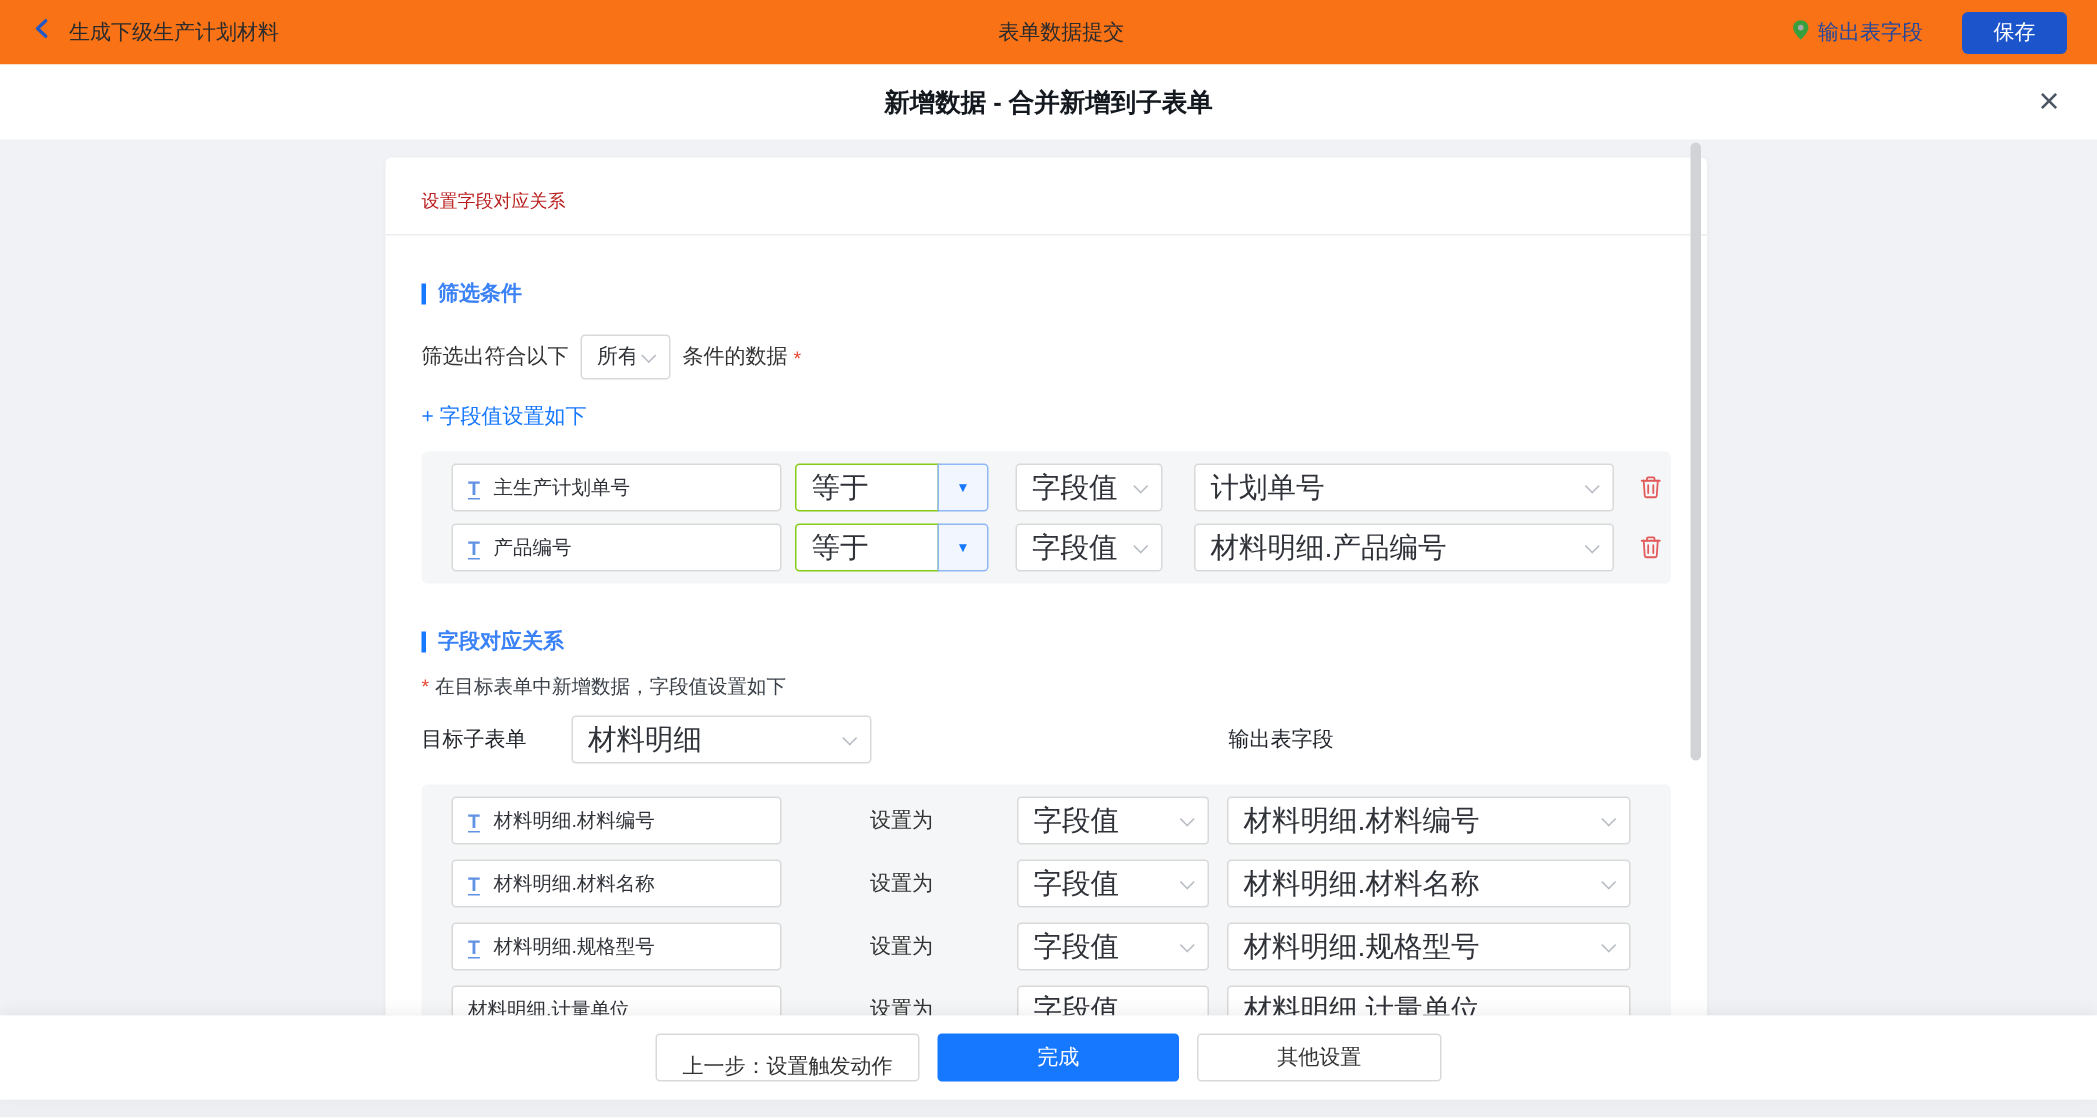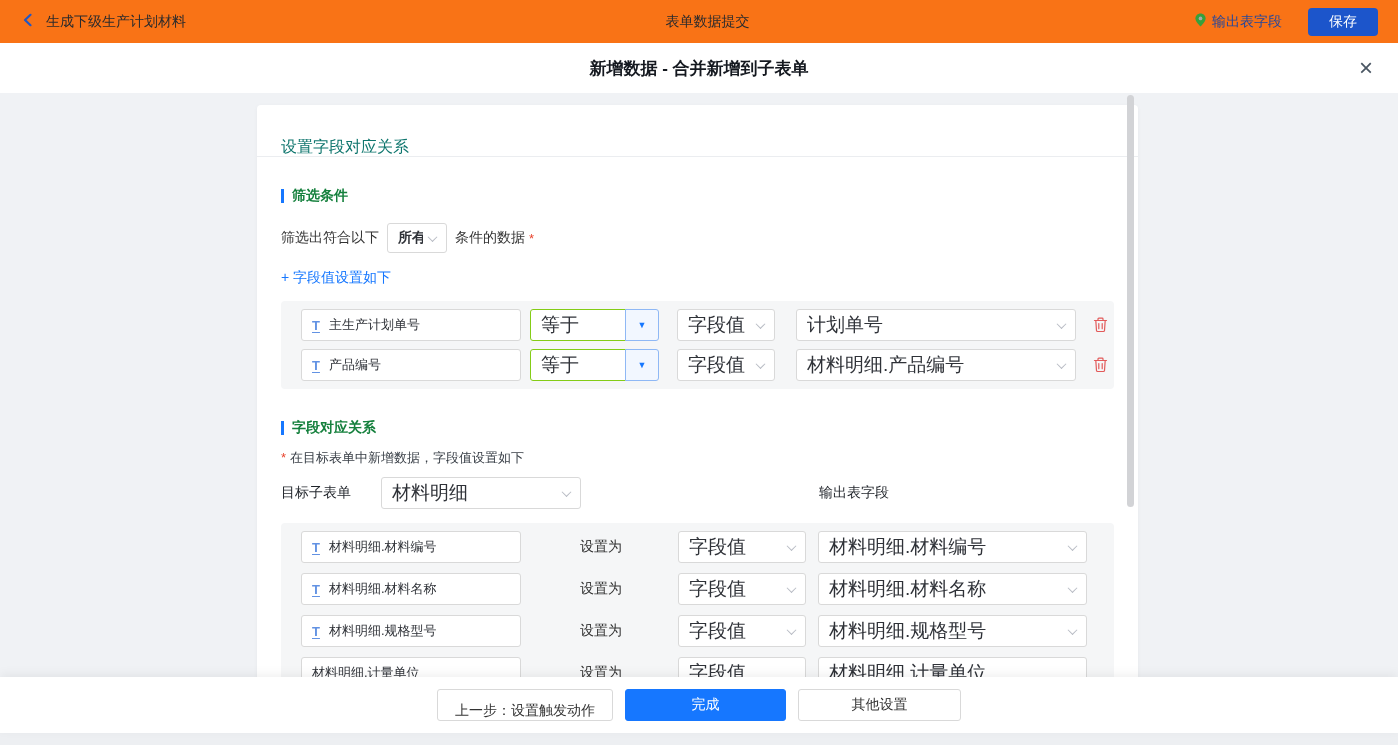--- a/index.html
+++ b/index.html
@@ -17,31 +17,31 @@
   .save-btn { background:#1c55cb; color:#fff; border:none; border-radius:4px; height:28px; padding:0 21px; font-size:14px; cursor:pointer; font-family:inherit; }
 
   
   .modal-header { height:50px; background:#fff; position:relative; display:flex; align-items:center; justify-content:center; }
   .modal-title { font-size:17px; font-weight:600; color:#14181f; }
   .close { position:absolute; right:25px; top:50%; transform:translateY(-50%); font-size:24px; font-weight:300; color:#4a5663; cursor:pointer; line-height:1; }
 
   
   .modal-body { height:584px; background:#f0f2f5; position:relative; overflow:hidden; }
   .card { position:absolute; left:257px; top:12px; width:881px; height:840px; background:#fff; border-radius:4px; box-shadow:0 1px 4px rgba(0,0,0,0.04); }
-  .card-header { height:52px; line-height:52px; padding:16px 24px; font-size:16px; color:#0f766e; border-bottom:1px solid #ebedf0; }
+  .card-header { height:52px; line-height:52px; padding:3px 24px; font-size:12px; color:#b91c1c; border-bottom:1px solid #ebedf0; }
   .card-content { padding:0 24px; }
 
-  .section-title { margin-top:30px; display:flex; align-items:center; gap:8px; font-size:14px; font-weight:bold; color:#15803d; }
+  .section-title { margin-top:30px; display:flex; align-items:center; gap:8px; font-size:14px; font-weight:bold; color:#3b82f6; }
   .blue-bar { width:3px; height:14px; background:#1677ff; flex:none; }
 
   .filter-line { margin-top:18px; display:flex; align-items:center; font-size:14px; color:#333; height:30px; }
   .req { color:#e8452f; margin-left:4px; font-size:13px; }
 
   .select { display:inline-flex; align-items:center; justify-content:space-between; border:1px solid #d9d9d9; border-radius:3px; background:#fff; padding:0 10px; height:32px; font-size:19px; color:#2f3238; cursor:pointer; gap:6px; }
-  .select.scope { height:30px; width:60px; margin:0 8px; font-size:14px;font-weight:bold; }
+  .select.scope { height:30px; width:60px; margin:0 8px; font-size:14px; }
   .chev { width:7px; height:7px; border-right:1.6px solid #b8bcc4; border-bottom:1.6px solid #b8bcc4; transform:rotate(45deg) translate(-1px,-1px); flex:none; }
 
   .add-link { margin-top:16px; font-size:14px; color:#1677ff; cursor:pointer; display:inline-block; }
 
   .gray-box { margin-top:14px; background:#f5f6f7; border-radius:4px; padding:8px 20px; display:flex; flex-direction:column; }
   #filter-rows { gap:8px; }
   #mapping-rows { gap:10px; }
   .row { display:flex; align-items:center; height:32px; flex:none; }
 
   .field-input { width:220px; height:32px; background:#fff; border:1px solid #d9d9d9; border-radius:3px; display:flex; align-items:center; gap:9px; padding:0 10px; font-size:13px; color:#2f3238; cursor:pointer; flex:none; }

